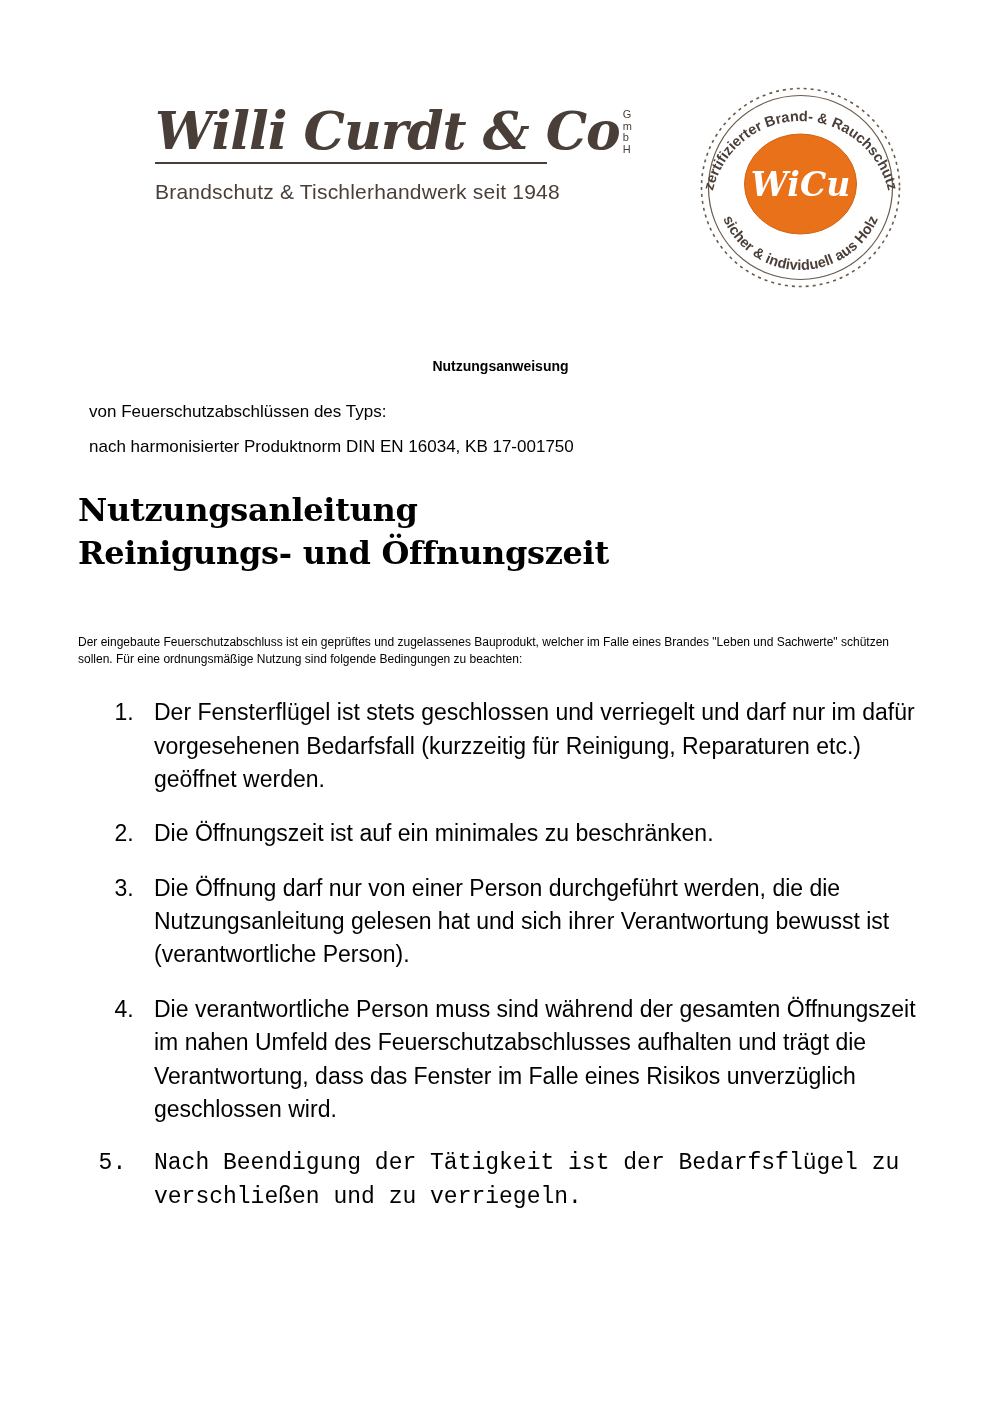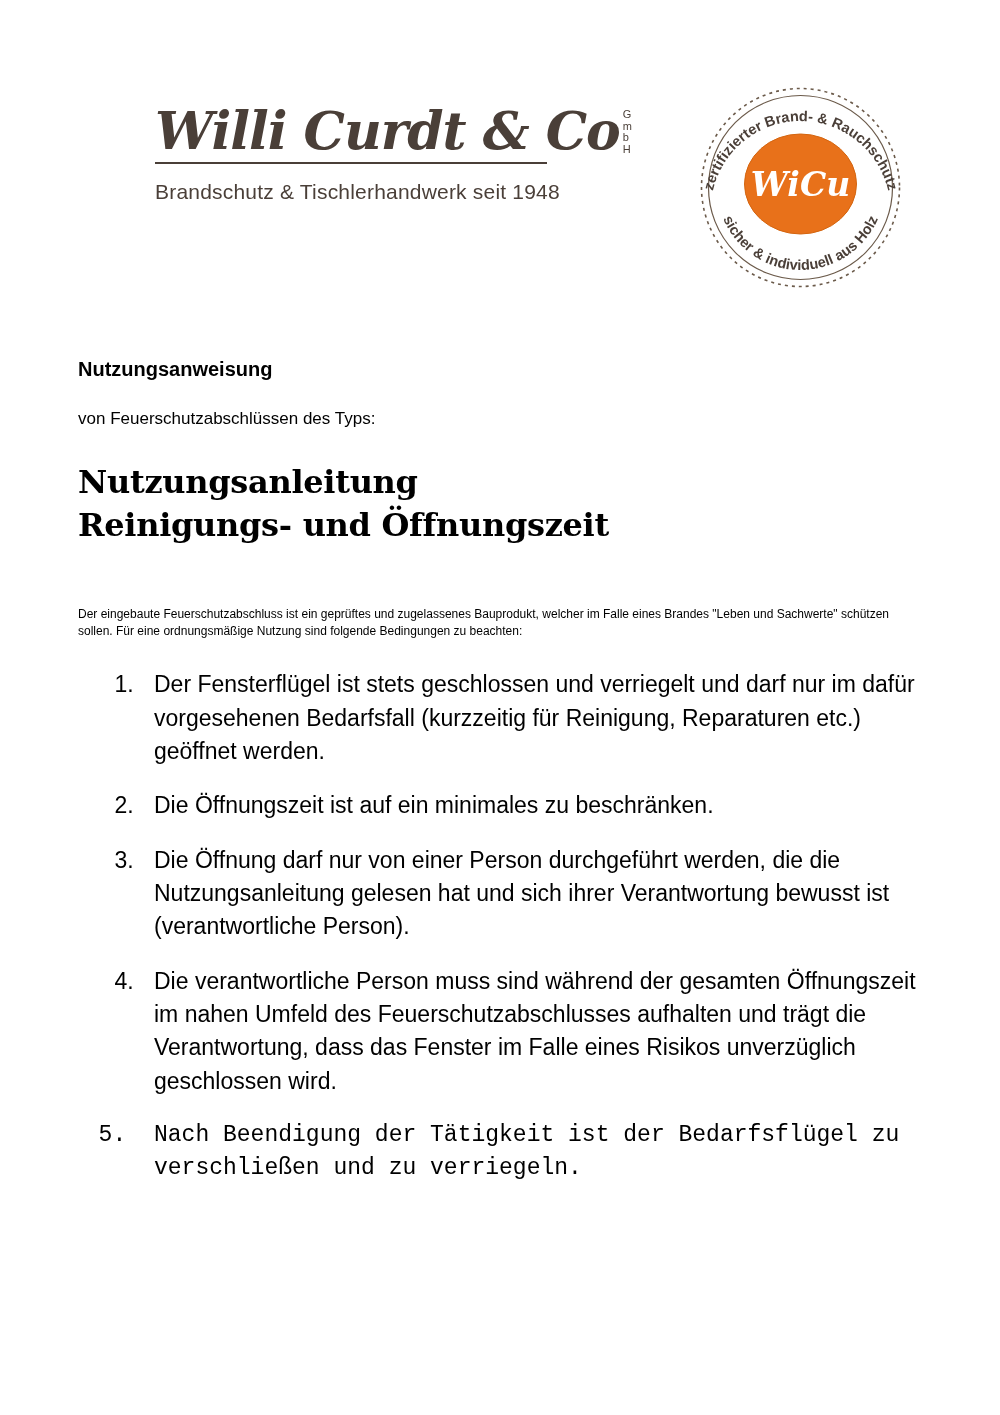--- a/index.html
+++ b/index.html
@@ -82,26 +82,27 @@
   .seal svg { display: block; }
 
   
   .doc {
     position: absolute;
     left: 78px;
     top: 358px;
     width: 845px;
   }
   .section-title {
-    font-size: 20px;
+    font-size: 14px;
     font-weight: bold;
     margin: 0 0 26px 0;
+    text-align: center;
   }
   .lead p {
-    margin: 0;
+    margin: 11px;
     font-size: 17px;
     line-height: 1.42;
   }
   .headline {
     text-align: left;
     font-family: "DejaVu Serif", serif;
     font-weight: bold;
     font-size: 32px;
     line-height: 1.35;
     margin: 30px 0 0 0;
@@ -161,20 +162,21 @@
     </svg>
   </div>
 </div>
 
 <div class="doc">
 
   <div class="section-title">Nutzungsanweisung</div>
 
   <div class="lead">
     <p>von Feuerschutzabschlüssen des Typs:</p>
+    <p>nach harmonisierter Produktnorm DIN EN 16034, KB 17-001750</p>
   </div>
 
   <div class="headline">
     <span>Nutzungsanleitung</span>
     <span class="line2">Reinigungs- und Öffnungszeit</span>
   </div>
 
   <div class="intro">
     <p>Der eingebaute Feuerschutzabschluss ist ein geprüftes und zugelassenes Bauprodukt, welcher im Falle eines Brandes "Leben und Sachwerte" schützen sollen. Für eine ordnungsmäßige Nutzung sind folgende Bedingungen zu beachten:</p>
   </div>

